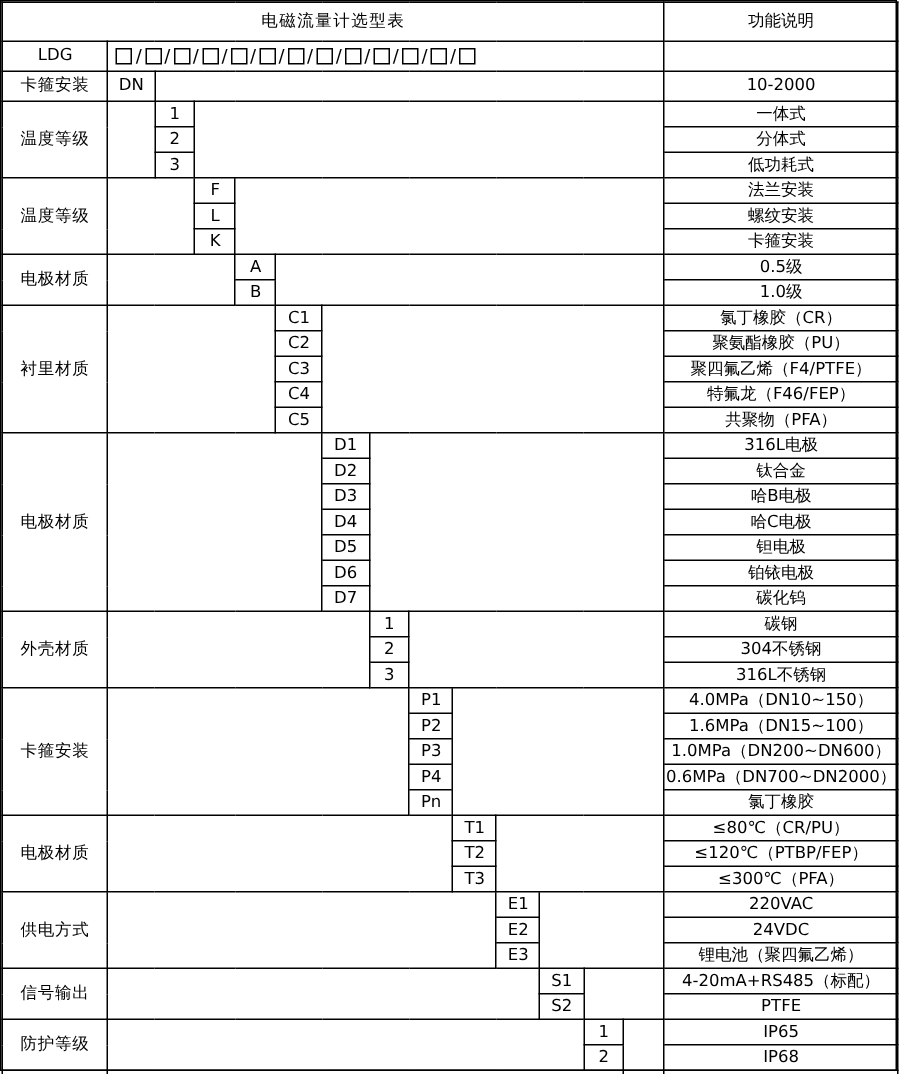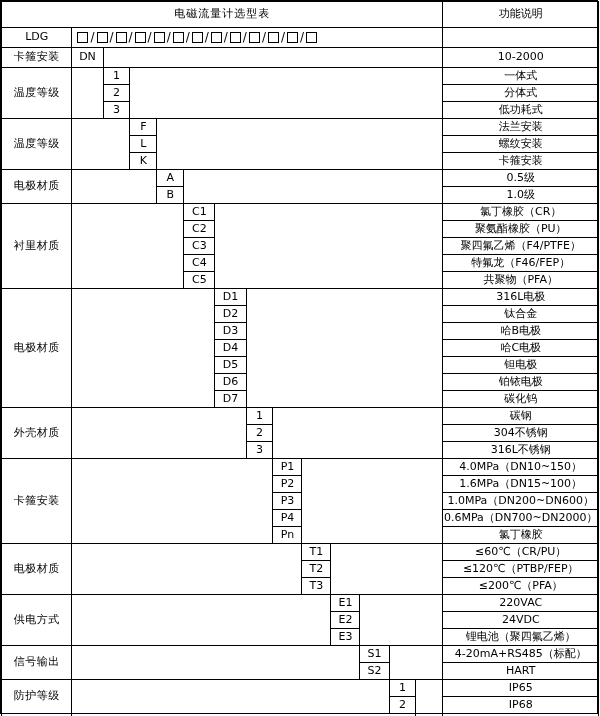--- a/index.html
+++ b/index.html
@@ -277,29 +277,29 @@
   <tr style="height:17px">
     <td class="codecell">Pn</td>
     <td class="desc">氯丁橡胶</td>
   </tr>
 
   <tr style="height:17px">
     <td rowspan="3" class="label">电极材质</td>
     <td colspan="8" rowspan="3" class="blank"></td>
     <td class="codecell">T1</td>
     <td colspan="4" rowspan="3" class="blank"></td>
-    <td class="desc">≤60℃（CR/PU）</td>
+    <td class="desc">≤80℃（CR/PU）</td>
   </tr>
   <tr style="height:17px">
     <td class="codecell">T2</td>
     <td class="desc">≤120℃（PTBP/FEP）</td>
   </tr>
   <tr style="height:17px">
     <td class="codecell">T3</td>
-    <td class="desc">≤200℃（PFA）</td>
+    <td class="desc">≤300℃（PFA）</td>
   </tr>
 
   <tr style="height:17px">
     <td rowspan="3" class="label">供电方式</td>
     <td colspan="9" rowspan="3" class="blank"></td>
     <td class="codecell">E1</td>
     <td colspan="3" rowspan="3" class="blank"></td>
     <td class="desc">220VAC</td>
   </tr>
   <tr style="height:17px">
@@ -313,21 +313,21 @@
 
   <tr style="height:17px">
     <td rowspan="2" class="label">信号输出</td>
     <td colspan="10" rowspan="2" class="blank"></td>
     <td class="codecell">S1</td>
     <td colspan="2" rowspan="2" class="blank"></td>
     <td class="desc smalltext">4-20mA+RS485（标配）</td>
   </tr>
   <tr style="height:17px">
     <td class="codecell">S2</td>
-    <td class="desc">HART</td>
+    <td class="desc">PTFE</td>
   </tr>
 
   <tr style="height:17px">
     <td rowspan="2" class="label">防护等级</td>
     <td colspan="11" rowspan="2" class="blank"></td>
     <td class="codecell">1</td>
     <td rowspan="2" class="blank"></td>
     <td class="desc">IP65</td>
   </tr>
   <tr style="height:17px">

